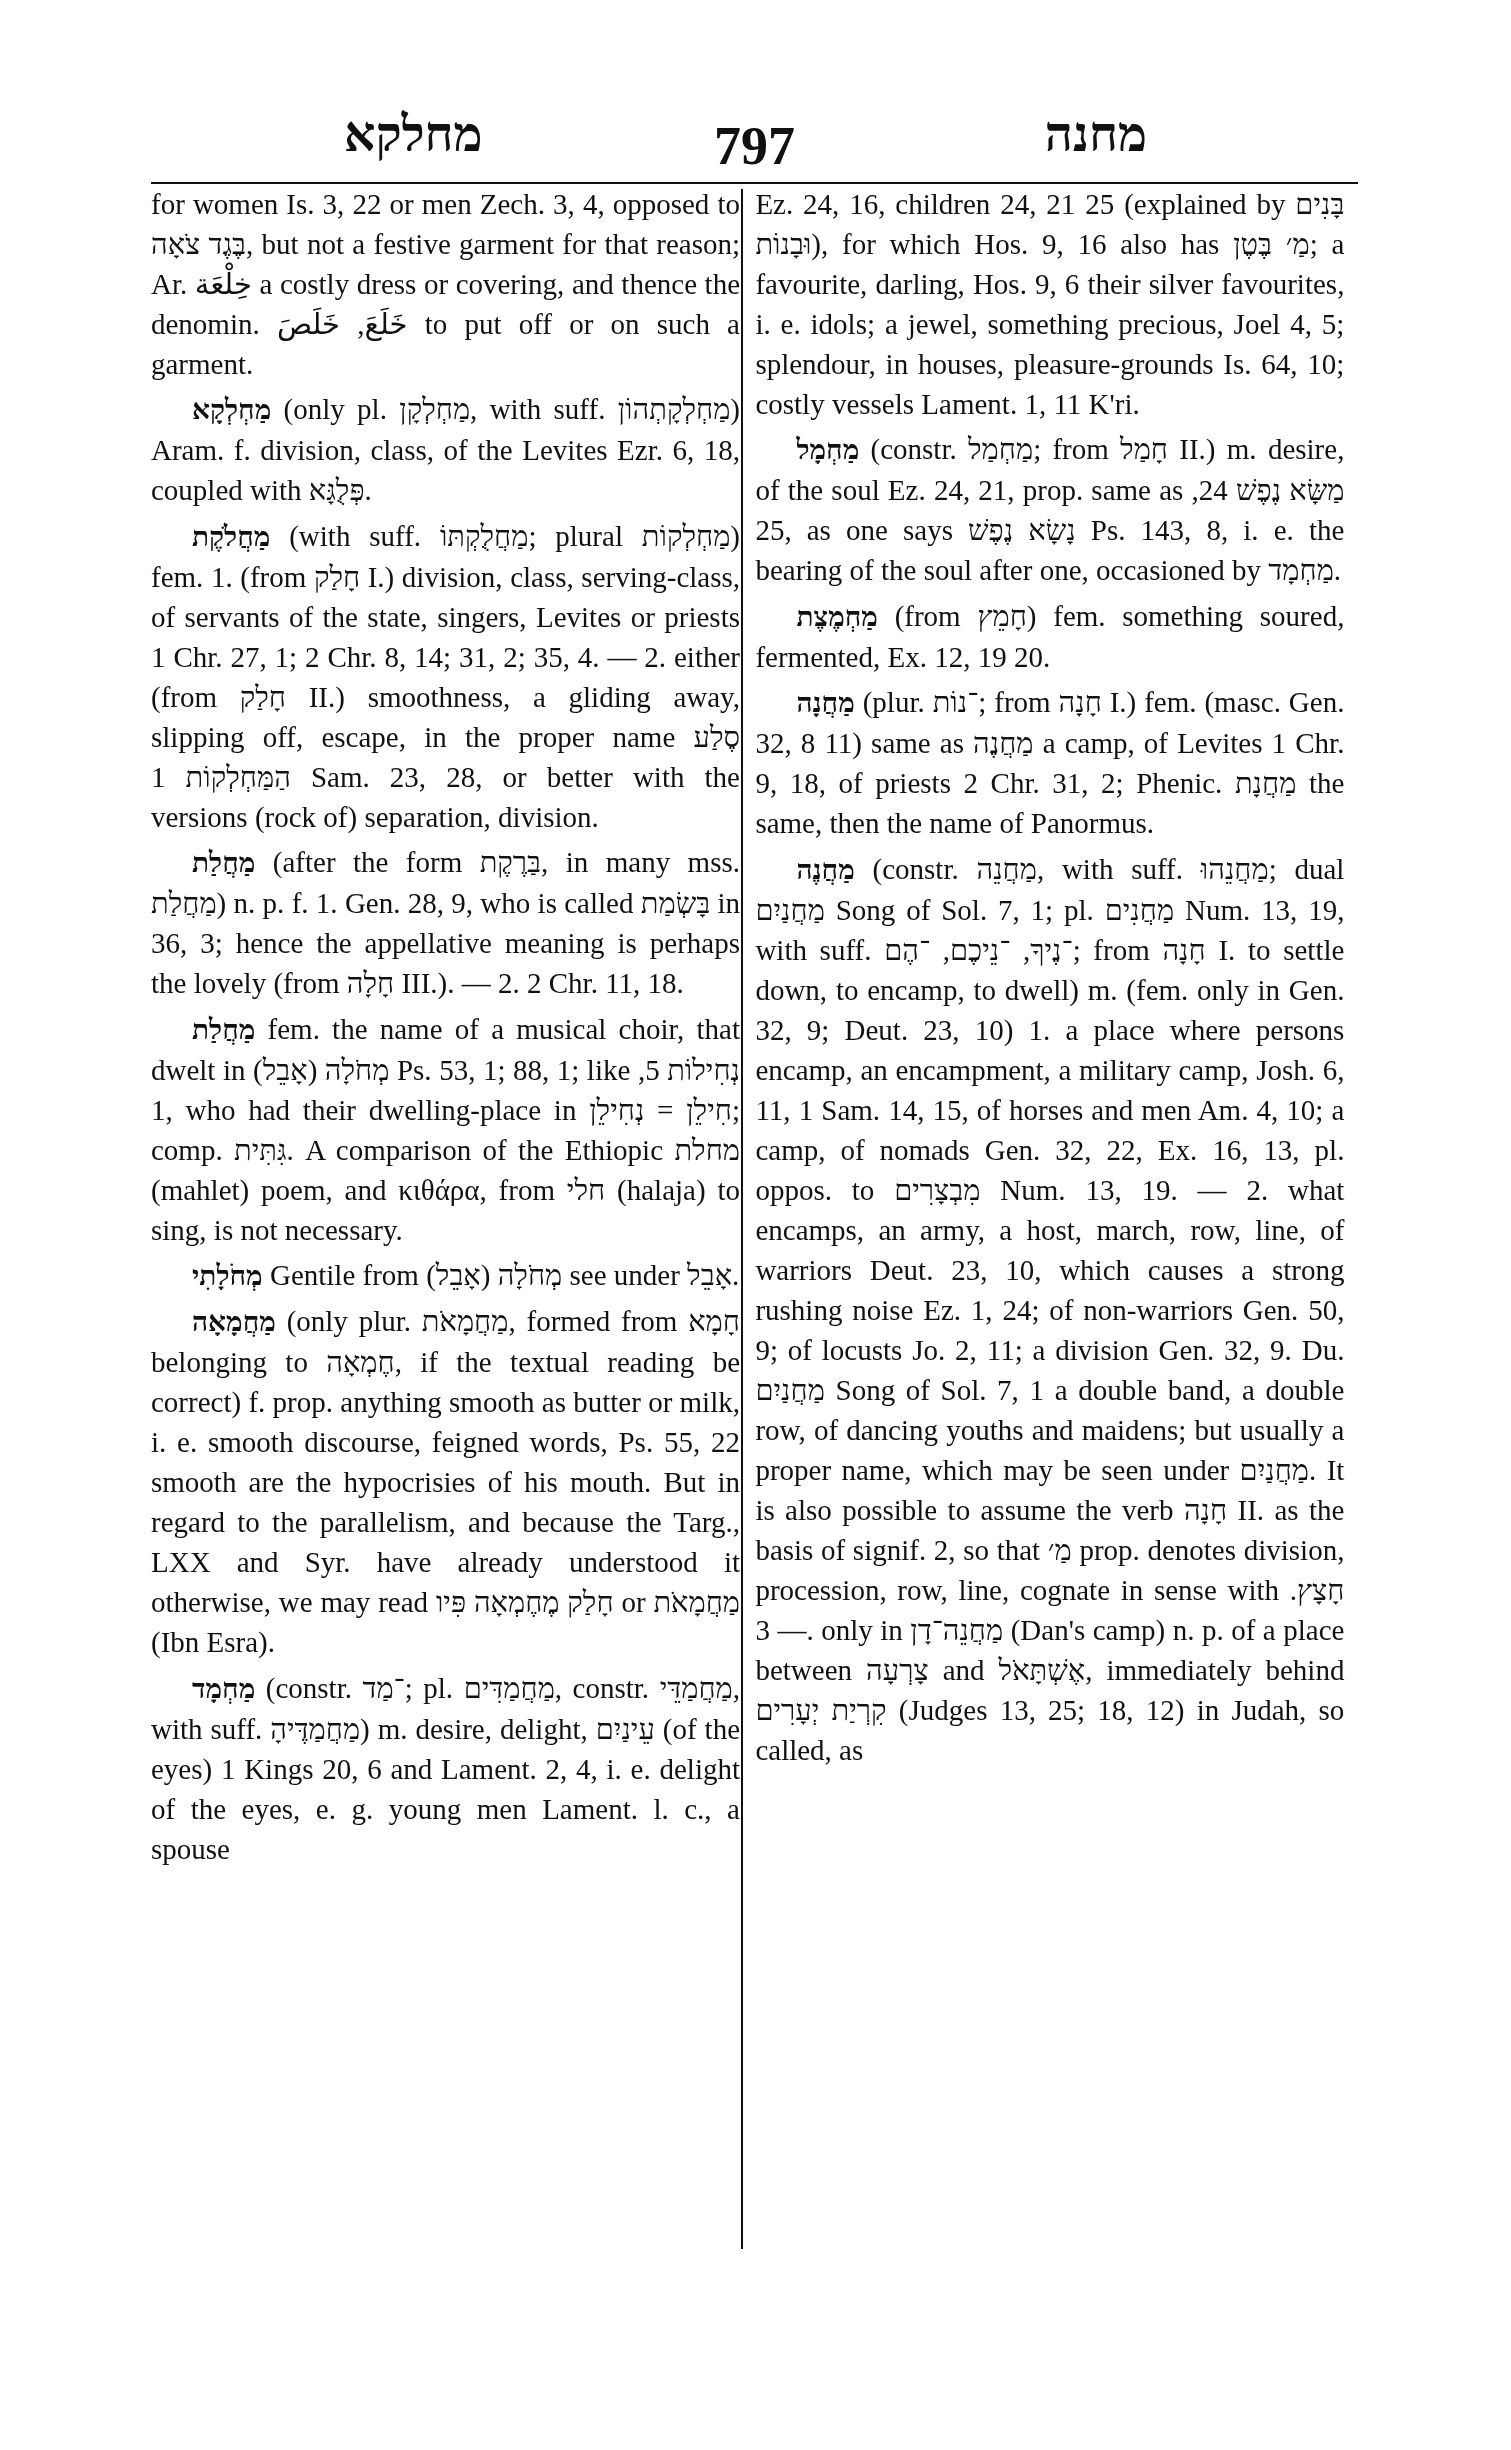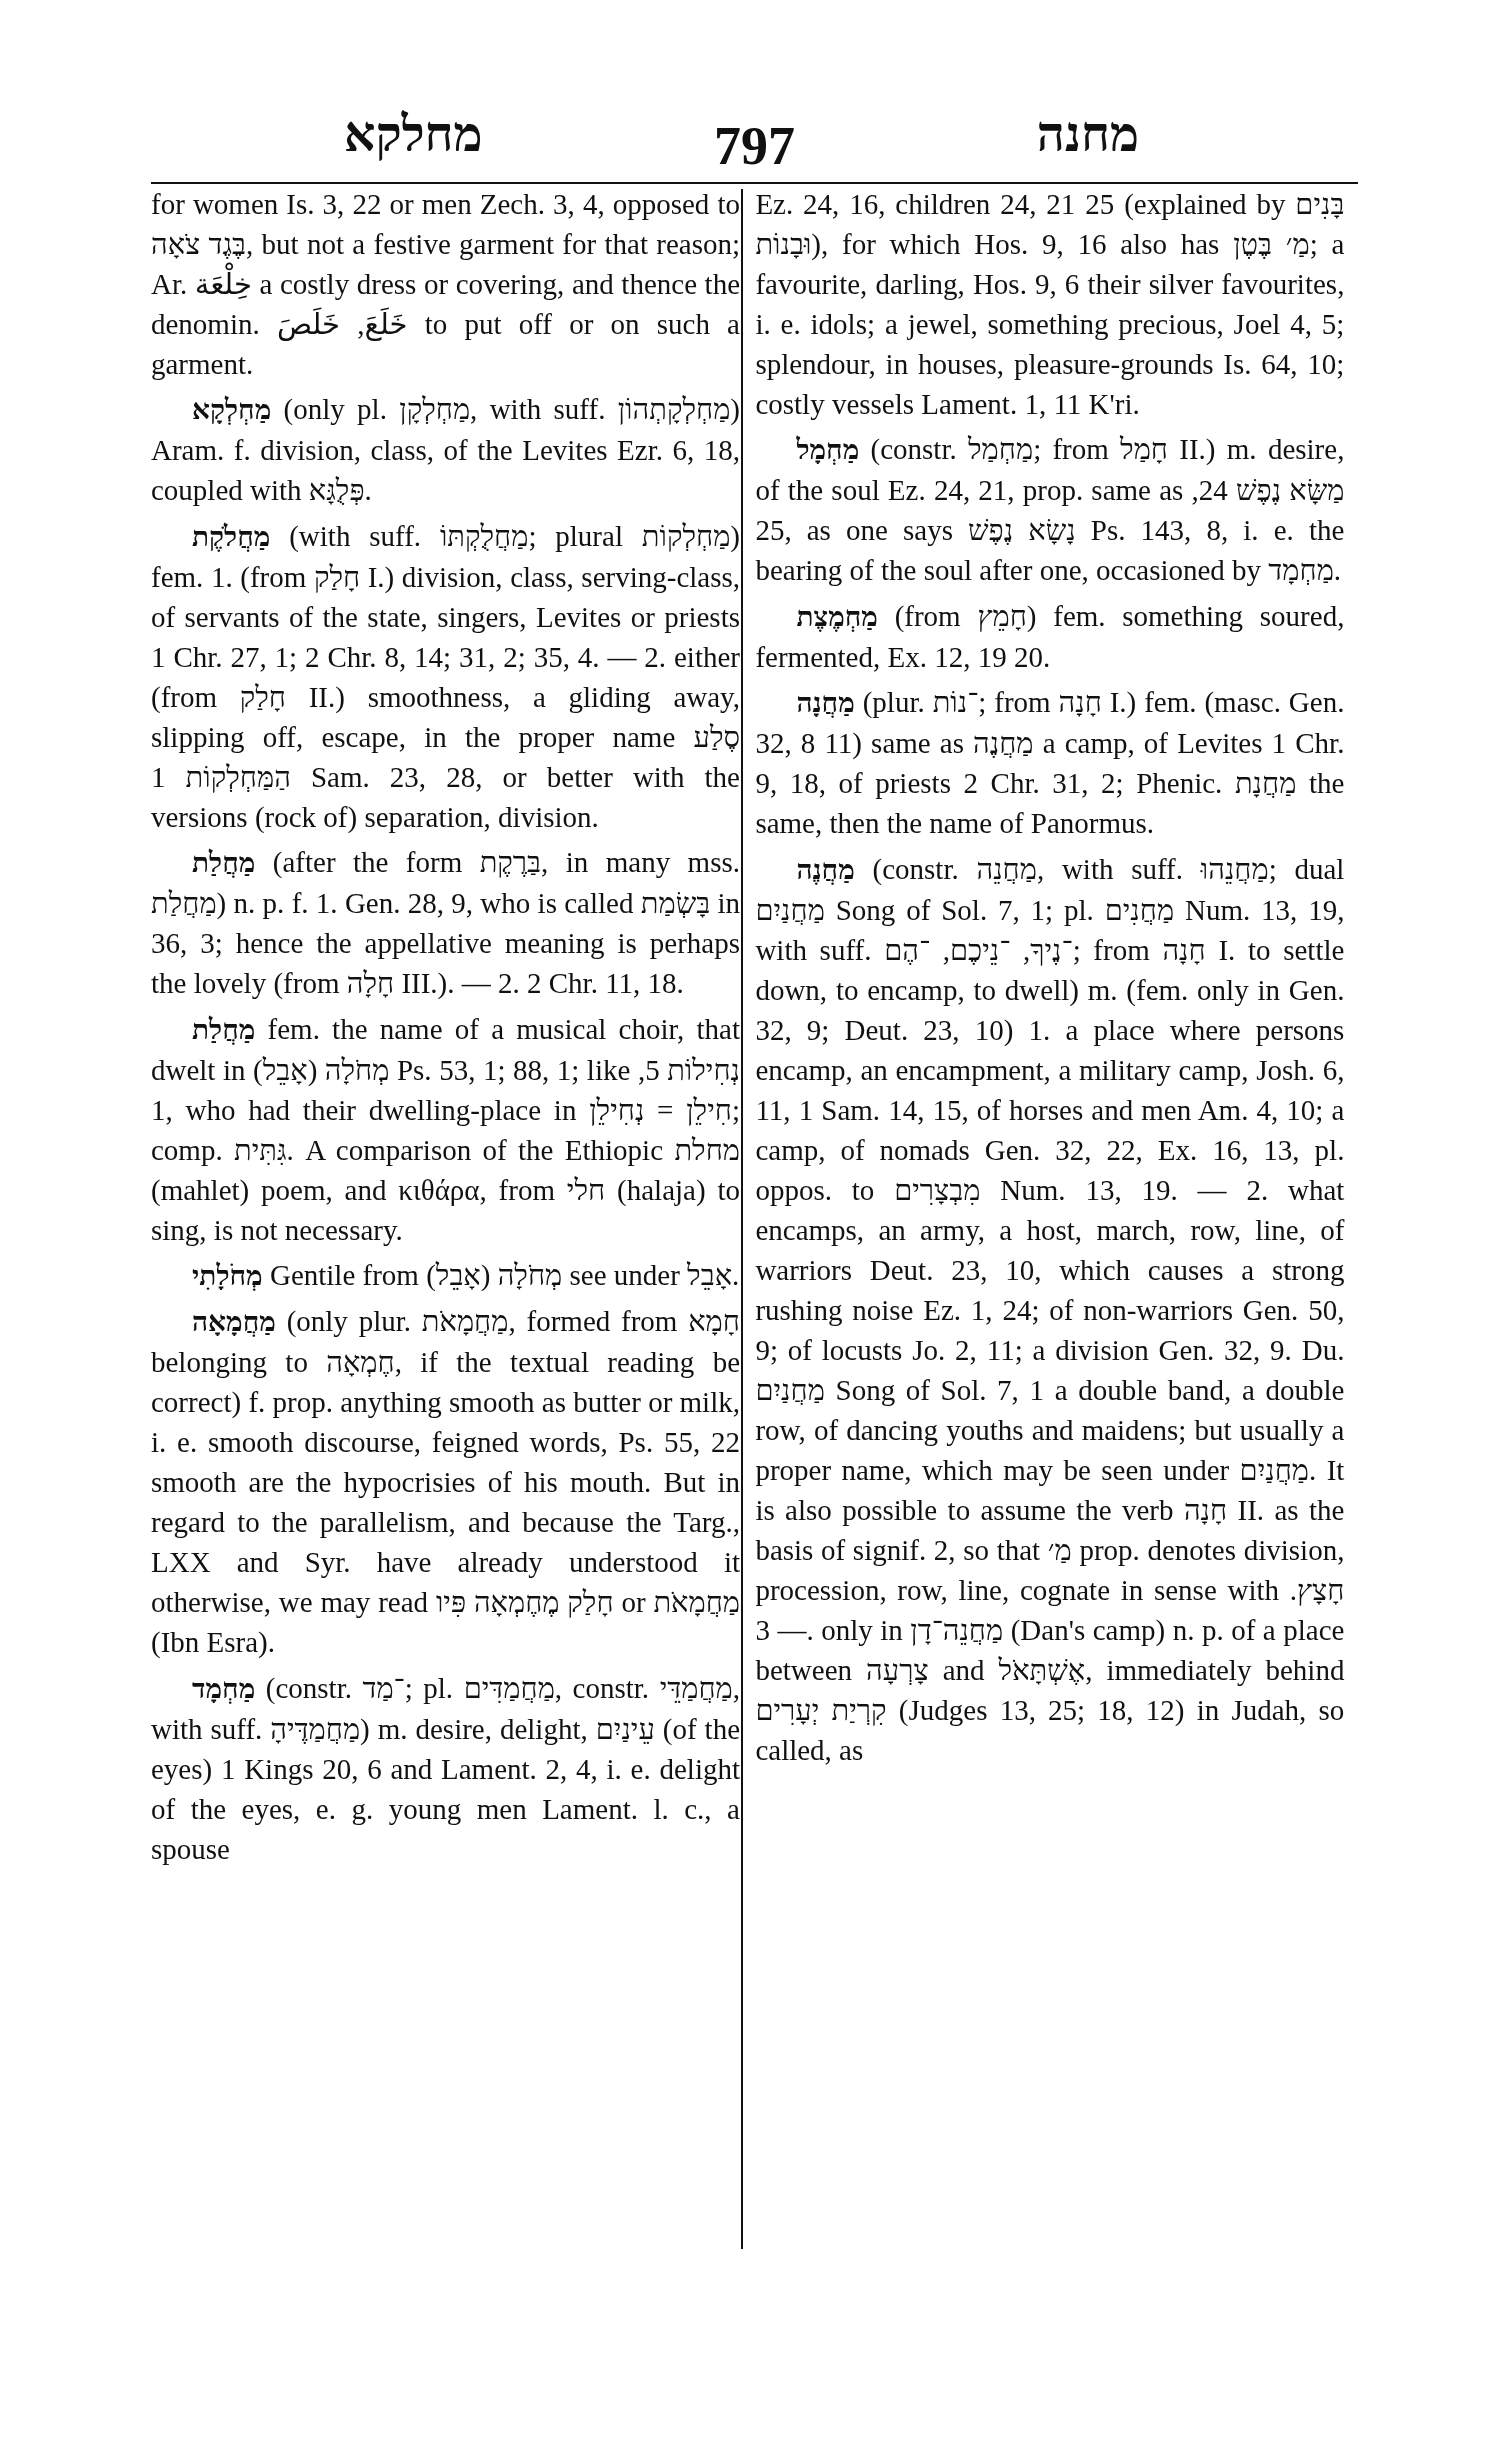--- a/index.html
+++ b/index.html
@@ -2,21 +2,21 @@
 <html style="font-size:14.4px"><head>
 <meta charset="utf-8">
 <style>
   html, body { margin: 0; padding: 0; background: #ffffff; }
   body { width: 1512px; height: 2450px; position: relative; overflow: hidden;
          font-family: "Liberation Serif", "DejaVu Serif", serif; color: #111; }
   .page { position: absolute; left: 151px; top: 99px; width: 1207px; }
   .header { position: relative; height: 83px; }
   .hw { position: absolute; top: 7.2px; font-size: 49px; font-weight: bold; direction: rtl; unicode-bidi: isolate; }
   .hw.left { left: 193px; }
-  .hw.right { right: 219px; }
+  .hw.right { right: 211px; }
   .pageno { position: absolute; top: 16px; left: 0; right: 0; text-align: center; font-size: 54px; font-weight: bold; }
   .rule { border-top: 2.7px solid #111; margin-top: 0; }
   .columns { display: flex; position: relative; }
   .col { width: 589px; font-size: 29px; line-height: 40px; text-align: justify; hyphens: manual; }
   .col.left { padding-right: 1px; }
   .col.right { padding-left: 12.6px; }
   .divider { width: 1.8px; background: #111; margin-top: 5.4px; height: 2060px; }
   .entry { margin: 0 0 5.4px 0; }
   .indent { text-indent: 41px; }
   .lemma { font-size: 28px; font-weight: bold; direction: rtl; unicode-bidi: isolate; }

